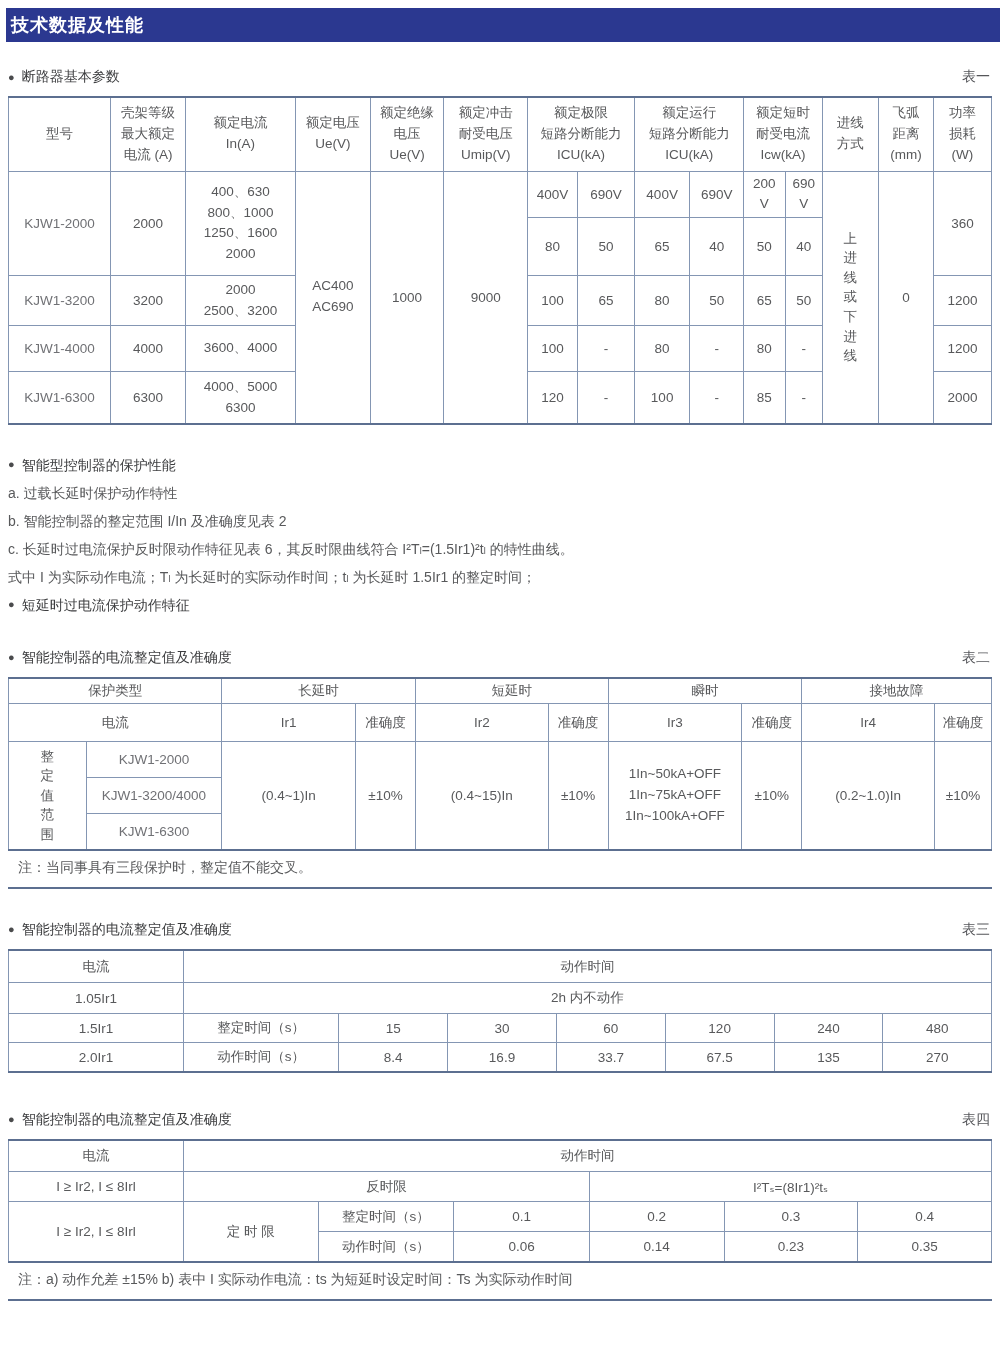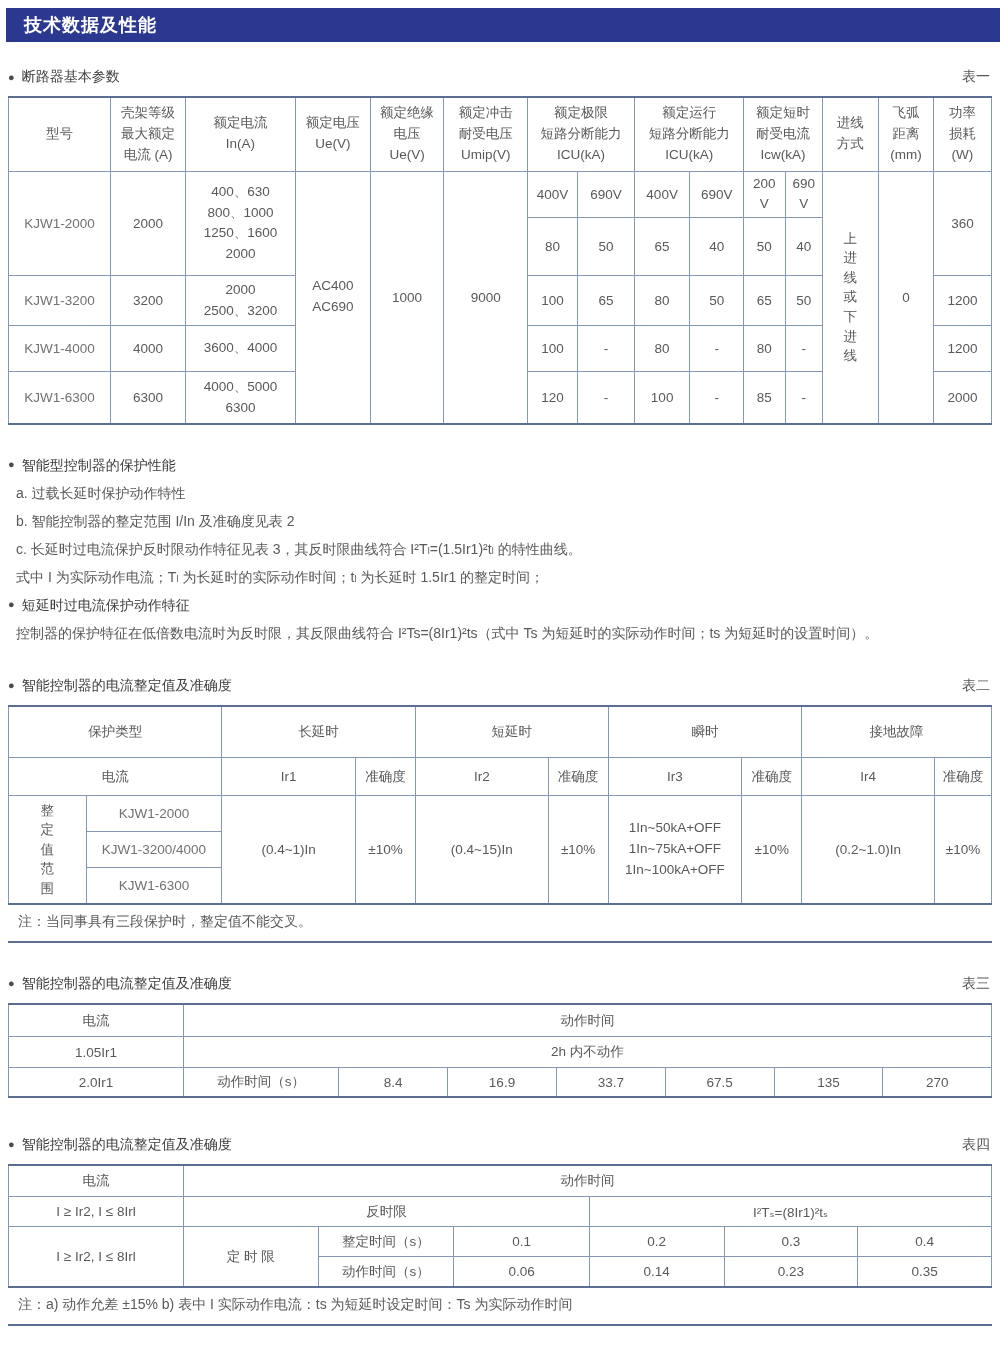--- a/index.html
+++ b/index.html
@@ -1,37 +1,37 @@
 <!DOCTYPE html>
 <html><head>
 <meta charset="utf-8">
 <style>
   html,body{margin:0;padding:0;background:#fff;}
   body{width:1000px;min-height:1366px;font-family:"Liberation Sans","DejaVu Sans",sans-serif;color:#58595B;}
   .wrap{padding:0 8px;}
   .title-bar{margin:8px 0 0 6px;height:34px;background:#2B3890;color:#fff;display:flex;align-items:center;
-             padding-left:18px;font-size:18px;font-weight:bold;letter-spacing:1px;}
+             padding-left:5px;font-size:18px;font-weight:bold;letter-spacing:1px;}
   .section-head{display:flex;justify-content:space-between;align-items:flex-end;margin:26px 0 10px 0;
                 font-size:14px;color:#3C3D3F;}
   .section-title{display:flex;align-items:center;gap:7px;}
   .bullet{font-size:11px;color:#4A4B4D;line-height:1;}
   .tbl-label{font-size:14px;color:#55565A;padding-right:2px;}
 
   table{border-collapse:collapse;width:100%;table-layout:fixed;text-align:center;
         font-size:13.5px;color:#58595B;}
   table.frame{border-top:2px solid #5C6F90;border-bottom:2px solid #5C6F90;}
   td{border:1px solid #8496B3;padding:2px;vertical-align:middle;overflow:hidden;}
   .ml{white-space:pre-line;line-height:1.55;}
   .vert{white-space:pre-line;line-height:1.45;font-size:13.5px;}
   .model{color:#707175;}
   .note{border-bottom:2px solid #5C6F90;font-size:14px;color:#58595B;text-align:left;
         padding:8px 4px 10px 10px;}
 
   .paras{margin-top:26px;font-size:14px;color:#58595B;}
-  .paras .line{line-height:28px;margin-left:8px;}
+  .paras .line{line-height:28px;}
   .paras .ptitle{display:flex;align-items:center;gap:7px;line-height:28px;color:#3C3D3F;}
 </style>
 </head>
 <body>
 
 <div class="title-bar">
   <span>技术数据及性能</span>
 </div>
 
 <div class="wrap">
@@ -174,27 +174,26 @@
   </tbody>
     </table>
 
   <div class="paras">
     <div class="ptitle">
       <span class="bullet">●</span>
       <span>智能型控制器的保护性能</span>
     </div>
     <div class="line">a. 过载长延时保护动作特性</div>
     <div class="line">b. 智能控制器的整定范围 I/In 及准确度见表 2</div>
-    <div class="line">c. 长延时过电流保护反时限动作特征见表 3，其反时限曲线符合 I²Tₗ=(1.5Ir1)²tₗ 的特性曲线。</div>
+    <div class="line">c. 长延时过电流保护反时限动作特征见表 6，其反时限曲线符合 I²Tₗ=(1.5Ir1)²tₗ 的特性曲线。</div>
     <div class="line">式中 I 为实际动作电流；Tₗ 为长延时的实际动作时间；tₗ 为长延时 1.5Ir1 的整定时间；</div>
     <div class="ptitle">
       <span class="bullet">●</span>
       <span>短延时过电流保护动作特征</span>
     </div>
-    <div class="line">控制器的保护特征在低倍数电流时为反时限，其反限曲线符合 I²Ts=(8Ir1)²ts（式中 Ts 为短延时的实际动作时间；ts 为短延时的设置时间）。</div>
   </div>
 
   <div class="section-head" style="margin-top:30px">
     <span class="section-title">
       <span class="bullet">●</span>
       <span>智能控制器的电流整定值及准确度</span>
     </span>
     <span class="tbl-label">表二</span>
   </div>
 
@@ -205,21 +204,21 @@
         <col style="width:13.6%">
         <col style="width:6.1%">
       <col style="width:13.5%">
         <col style="width:6.1%">
         <col style="width:13.6%">
         <col style="width:6.1%">
       <col style="width:13.5%">
         <col>
     </colgroup>
     <tbody>
-        <tr style="height:52px">
+        <tr style="height:26px">
       <td colspan="2">保护类型</td>
       <td colspan="2">长延时</td>
       <td colspan="2">短延时</td>
       <td colspan="2">瞬时</td>
       <td colspan="2">接地故障</td>
     </tr>
     <tr style="height:38px">
       <td colspan="2">电流</td>
       <td>Ir1</td>
       <td>准确度</td>
@@ -280,20 +279,30 @@
     <tbody>
         <tr style="height:33px">
       <td>电流</td>
       <td colspan="7">动作时间</td>
     </tr>
     <tr style="height:31px">
       <td>1.05Ir1</td>
       <td colspan="7">2h 内不动作</td>
     </tr>
     <tr style="height:29px">
+      <td>1.5Ir1</td>
+      <td>整定时间（s）</td>
+      <td>15</td>
+      <td>30</td>
+      <td>60</td>
+      <td>120</td>
+      <td>240</td>
+      <td>480</td>
+    </tr>
+    <tr style="height:29px">
       <td>2.0Ir1</td>
       <td>动作时间（s）</td>
       <td>8.4</td>
       <td>16.9</td>
       <td>33.7</td>
       <td>67.5</td>
       <td>135</td>
       <td>270</td>
     </tr>
   </tbody>

